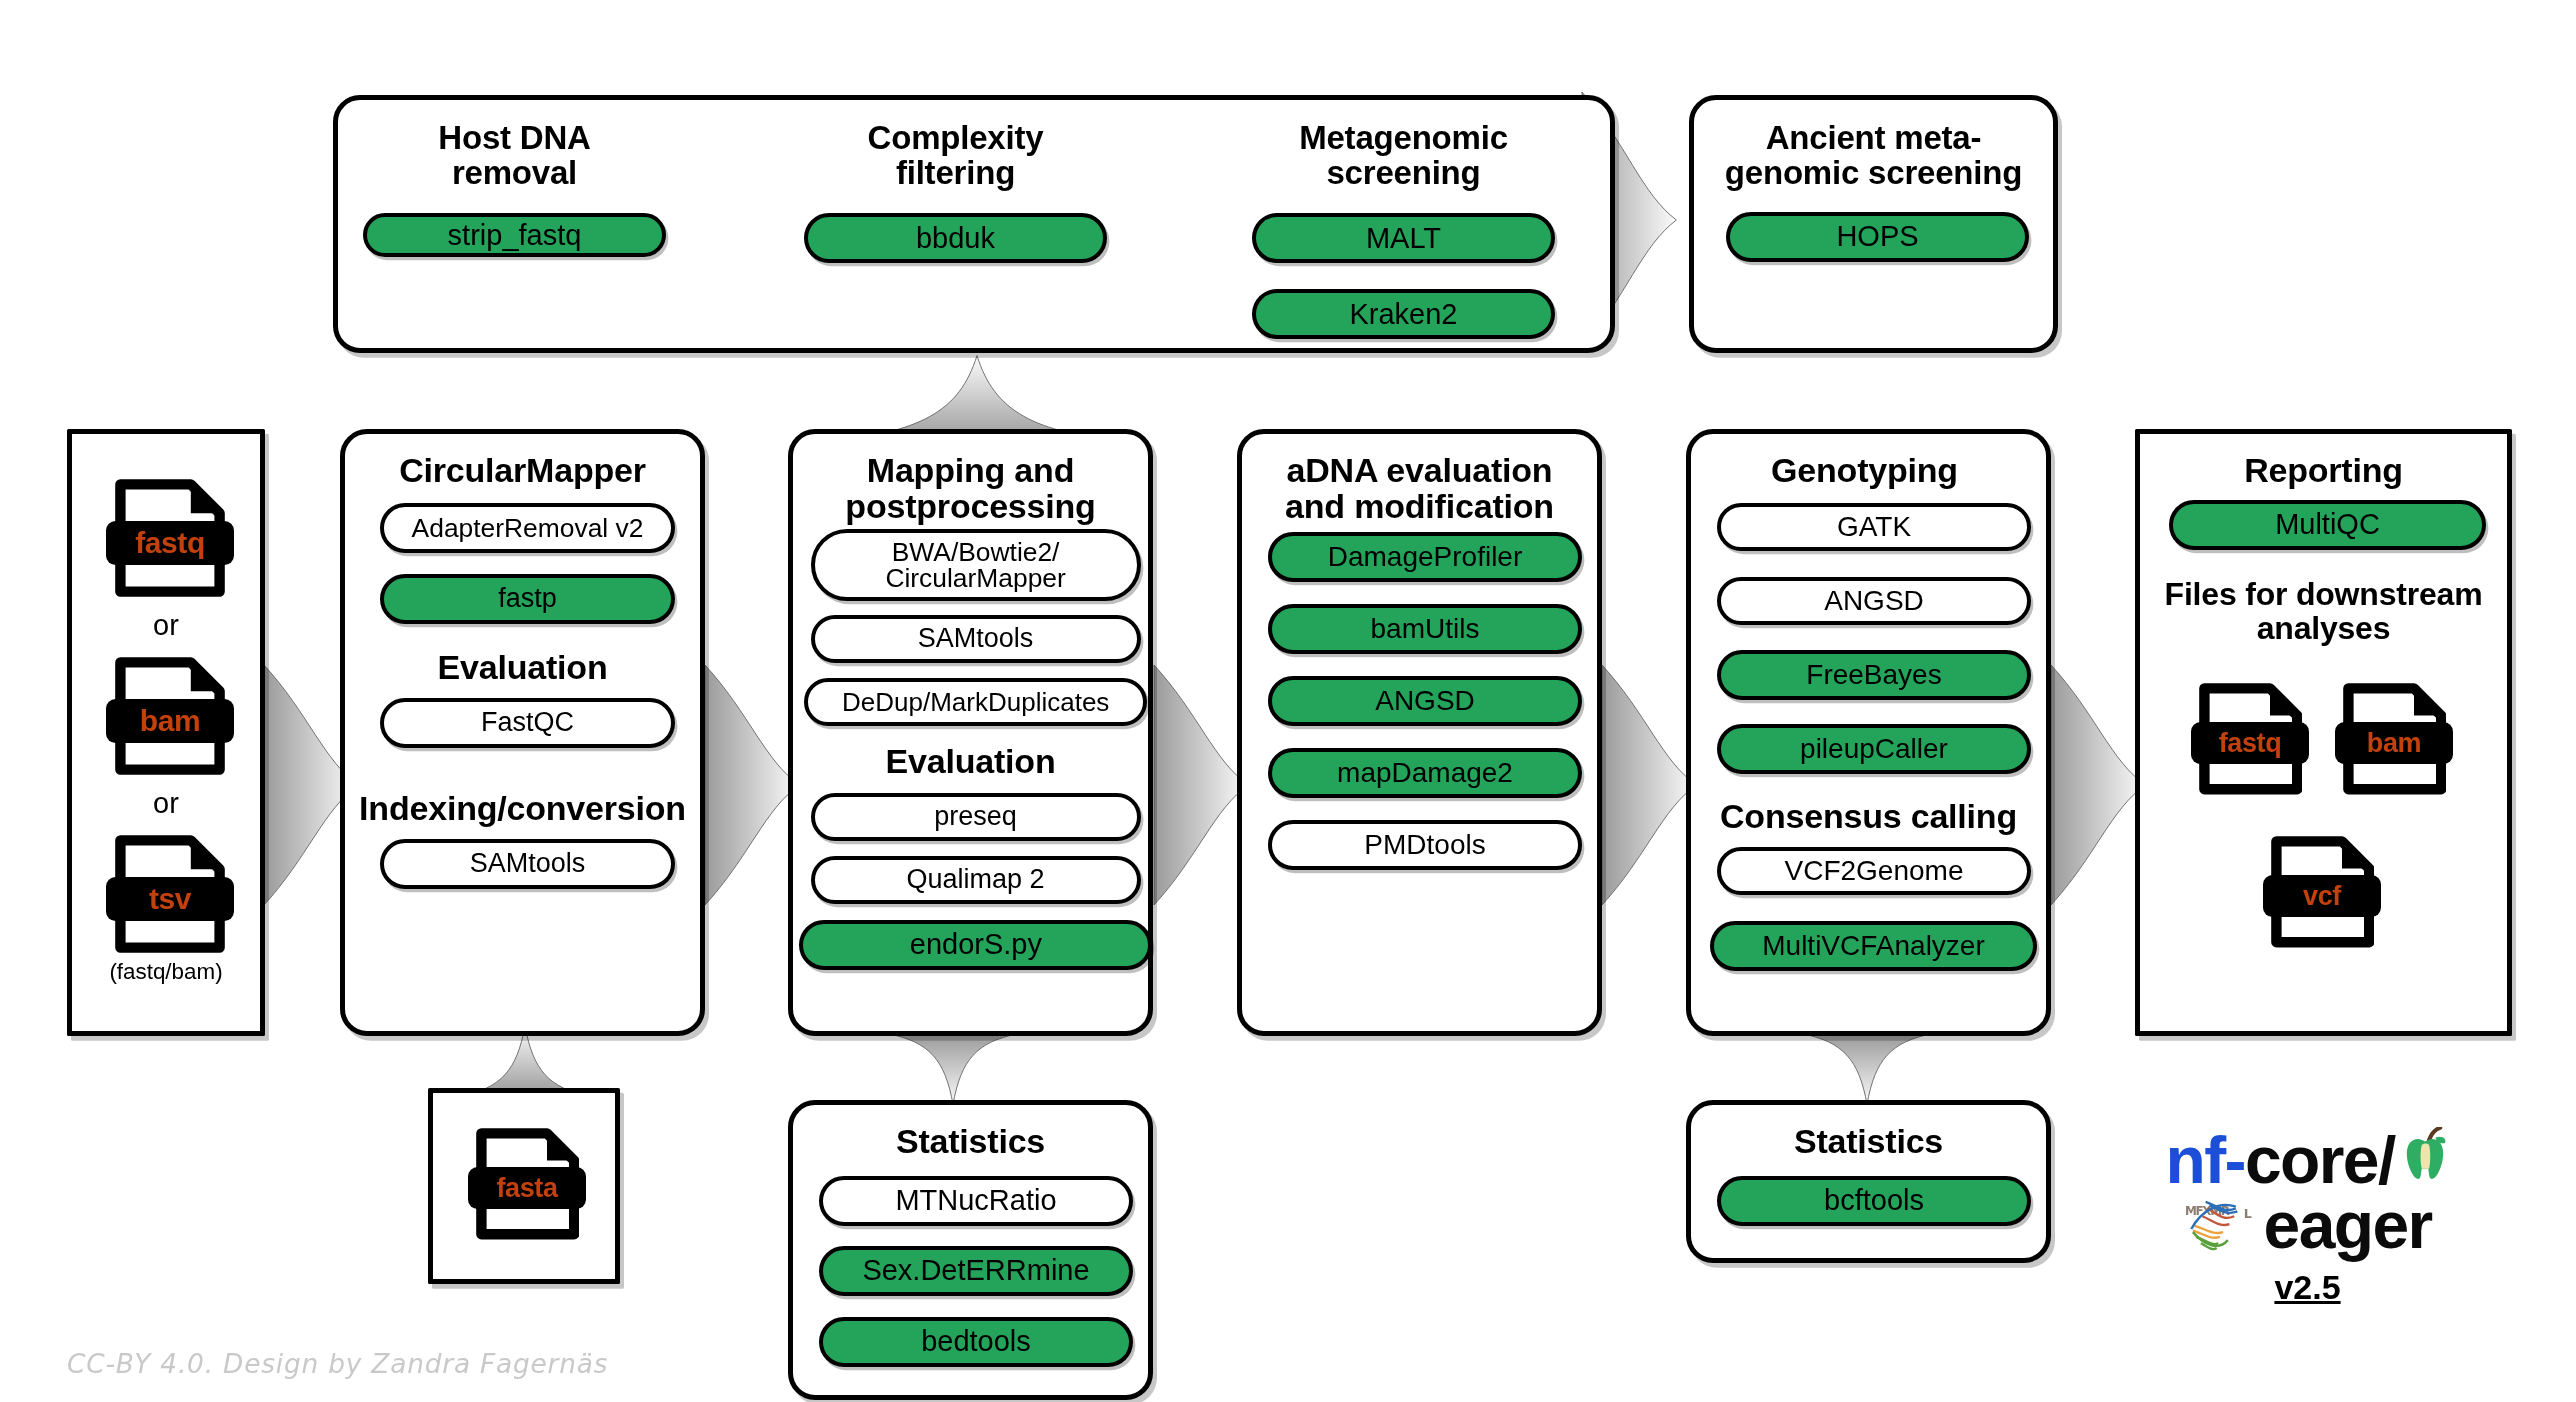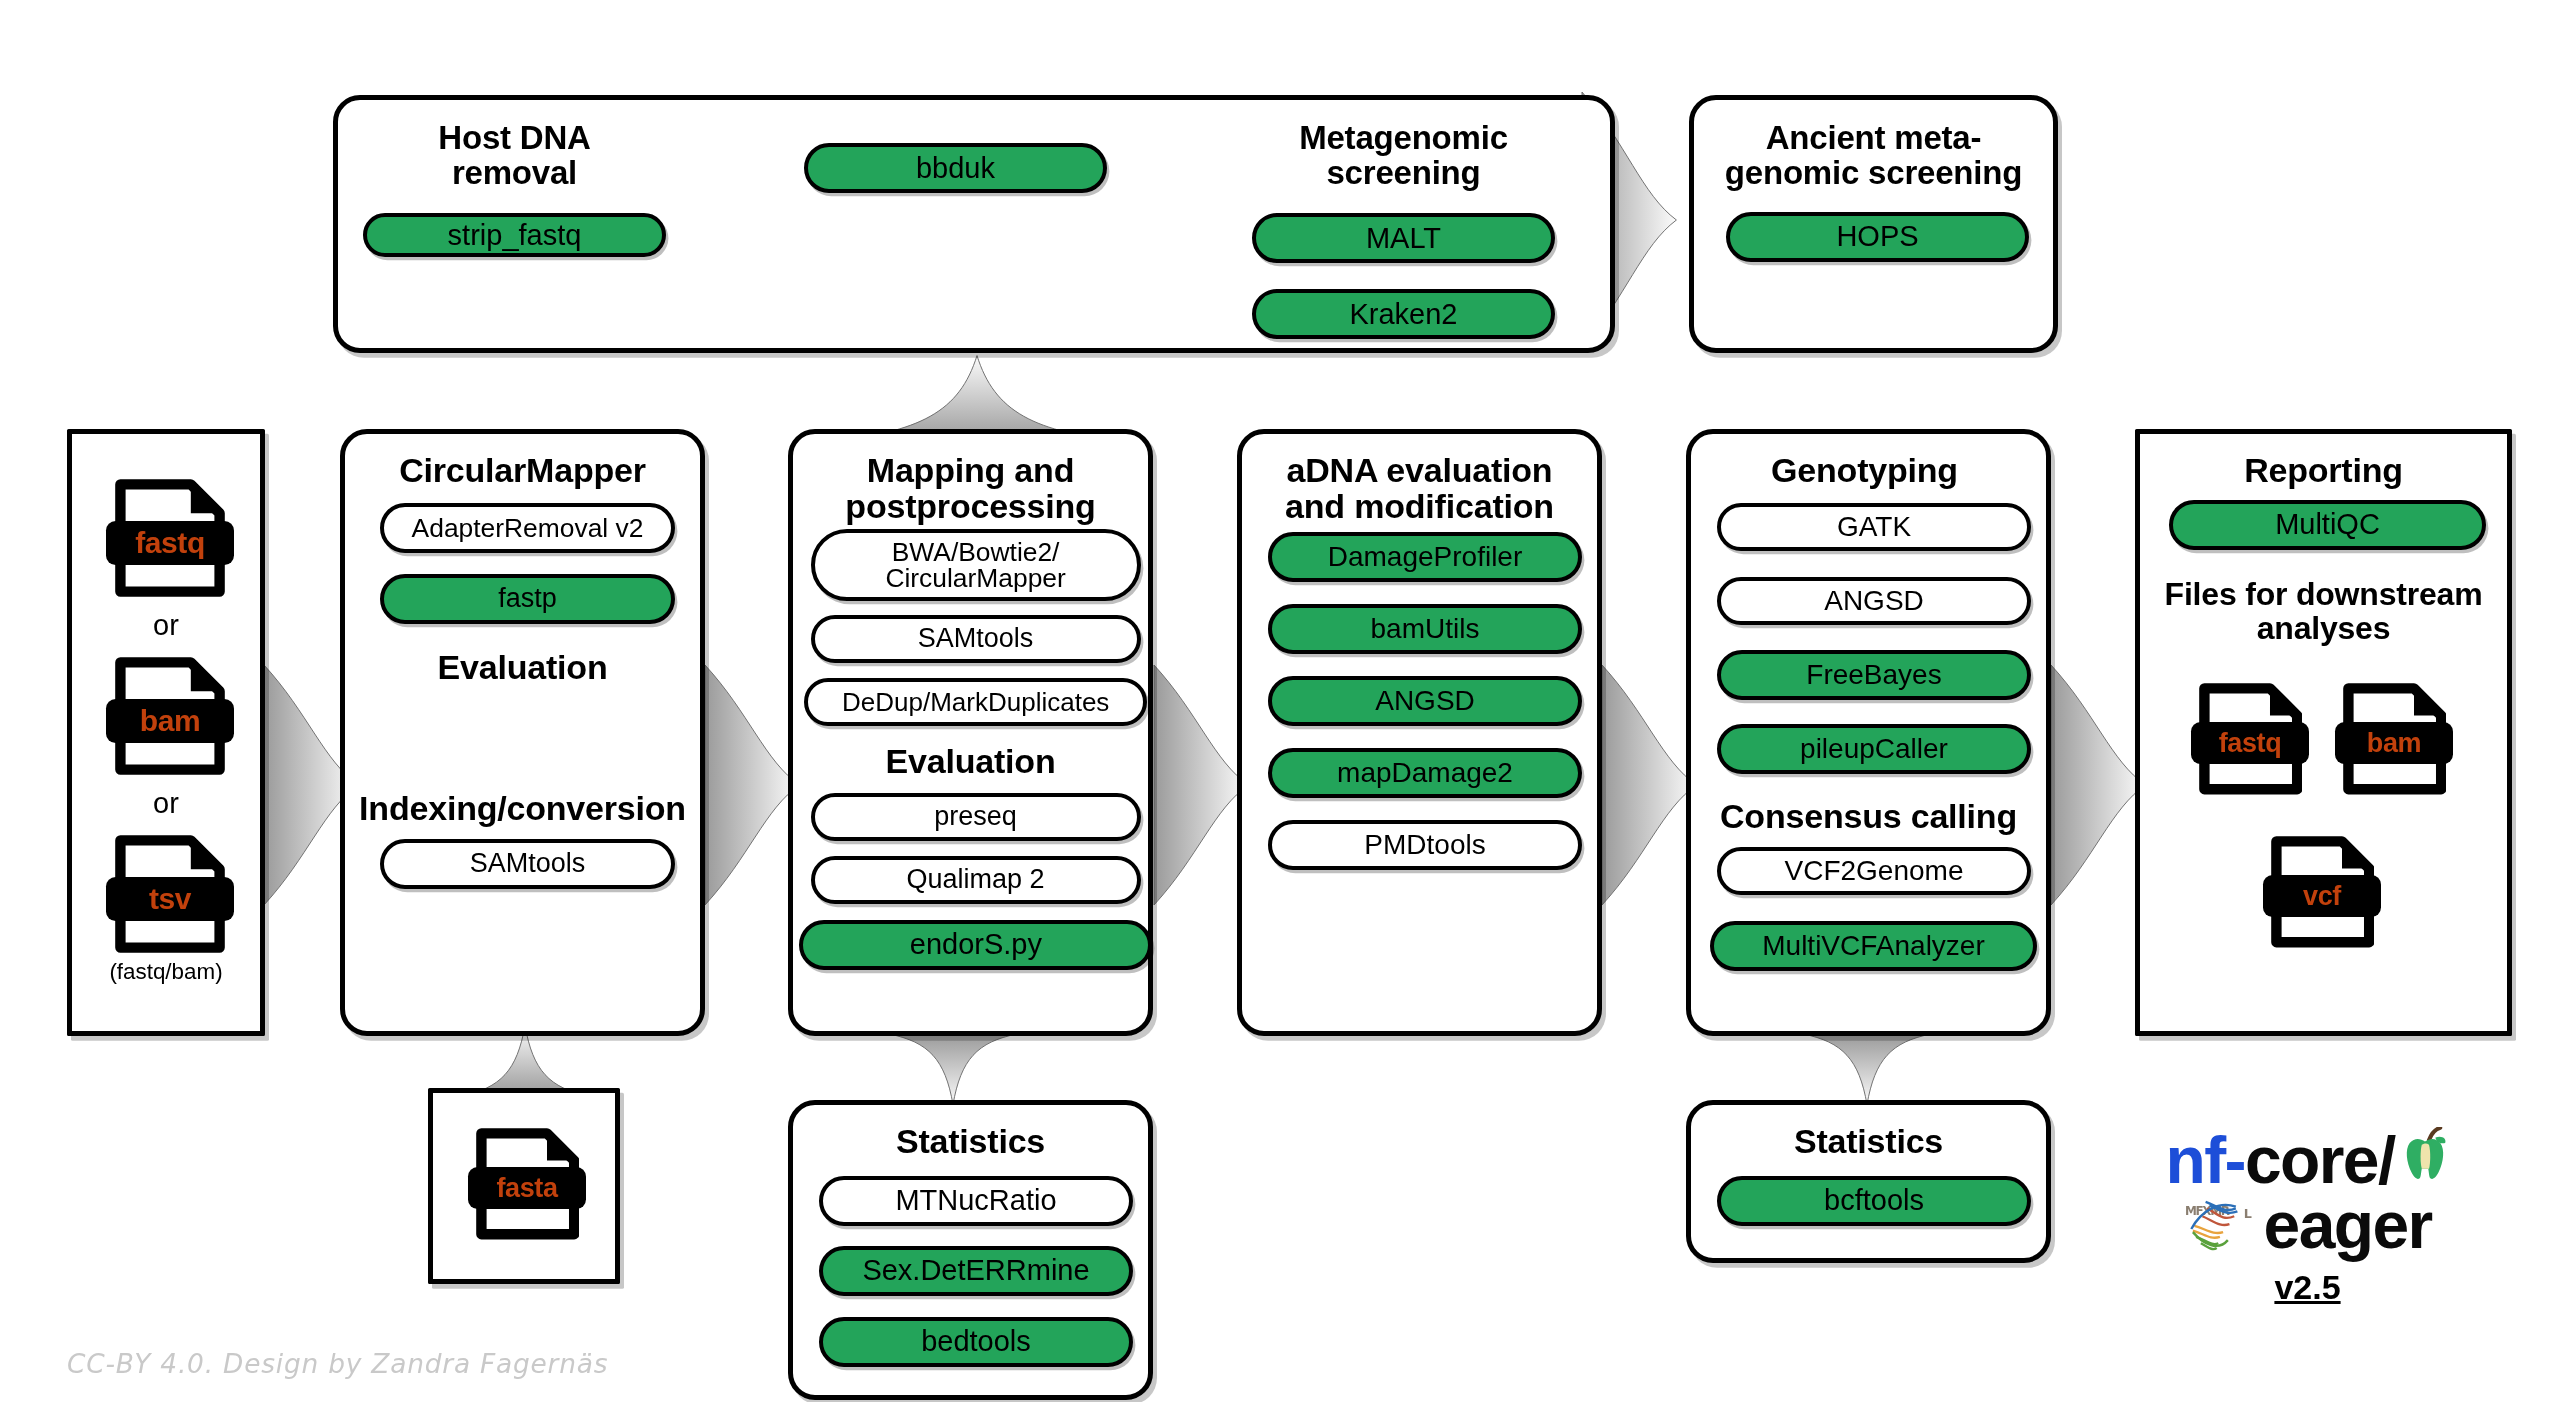--- a/index.html
+++ b/index.html
@@ -174,20 +174,24 @@
 
   <div style="position:absolute;left:0px;top:21px;width:353px;">
     <div class="panel-title" style="font-size:33px;">
       <div>Host DNA</div>
       <div>removal</div>
     </div>
     <div class="pill green" style="margin:22.4px auto 0;width:303px;height:44px;font-size:29px;">strip_fastq</div>
   </div>
 
   <div style="position:absolute;left:441px;top:21px;width:353px;">
+    <div class="panel-title" style="font-size:33px;">
+      <div>Complexity</div>
+      <div>filtering</div>
+    </div>
     <div class="pill green" style="margin:22.4px auto 0;width:303px;height:50px;font-size:29px;">bbduk</div>
   </div>
 
   <div style="position:absolute;left:889px;top:21px;width:353px;">
     <div class="panel-title" style="font-size:33px;">
       <div>Metagenomic</div>
       <div>screening</div>
     </div>
     <div class="pill green" style="margin:22.4px auto 0;width:303px;height:50px;font-size:29px;">MALT</div>
     <div class="pill green" style="margin:26px auto 0;width:303px;height:50px;font-size:29px;">Kraken2</div>
@@ -235,20 +239,21 @@
   <div style="position:absolute;left:0;right:0;top:525px;text-align:center;font-size:22.4px;">(fastq/bam)</div>
 </div>
 
 <div class="panel" style="left:340px;top:429px;width:365px;height:607px;">
   <div class="panel-title" style="position:absolute;left:0;right:0;top:17.6px;font-size:34px;">CircularMapper</div>
 
   <div class="pill" style="position:absolute;left:35px;top:69px;width:295px;height:50px;font-size:26.4px;">AdapterRemoval v2</div>
   <div class="pill green" style="position:absolute;left:35px;top:140px;width:295px;height:50px;font-size:27px;">fastp</div>
 
   <div class="panel-title" style="position:absolute;left:0;right:0;top:215px;font-size:34px;">Evaluation</div>
+  <div class="pill" style="position:absolute;left:35px;top:264px;width:295px;height:50px;font-size:27px;">FastQC</div>
 
   <div class="panel-title" style="position:absolute;left:0;right:0;top:356px;font-size:34px;">Indexing/conversion</div>
   <div class="pill" style="position:absolute;left:35px;top:405px;width:295px;height:50px;font-size:27px;">SAMtools</div>
 </div>
 
 <div class="panel" style="left:788px;top:429px;width:365px;height:607px;">
   <div class="panel-title" style="position:absolute;left:0;right:0;top:17.6px;font-size:34px;">
     <div>Mapping and</div>
     <div>postprocessing</div>
   </div>

